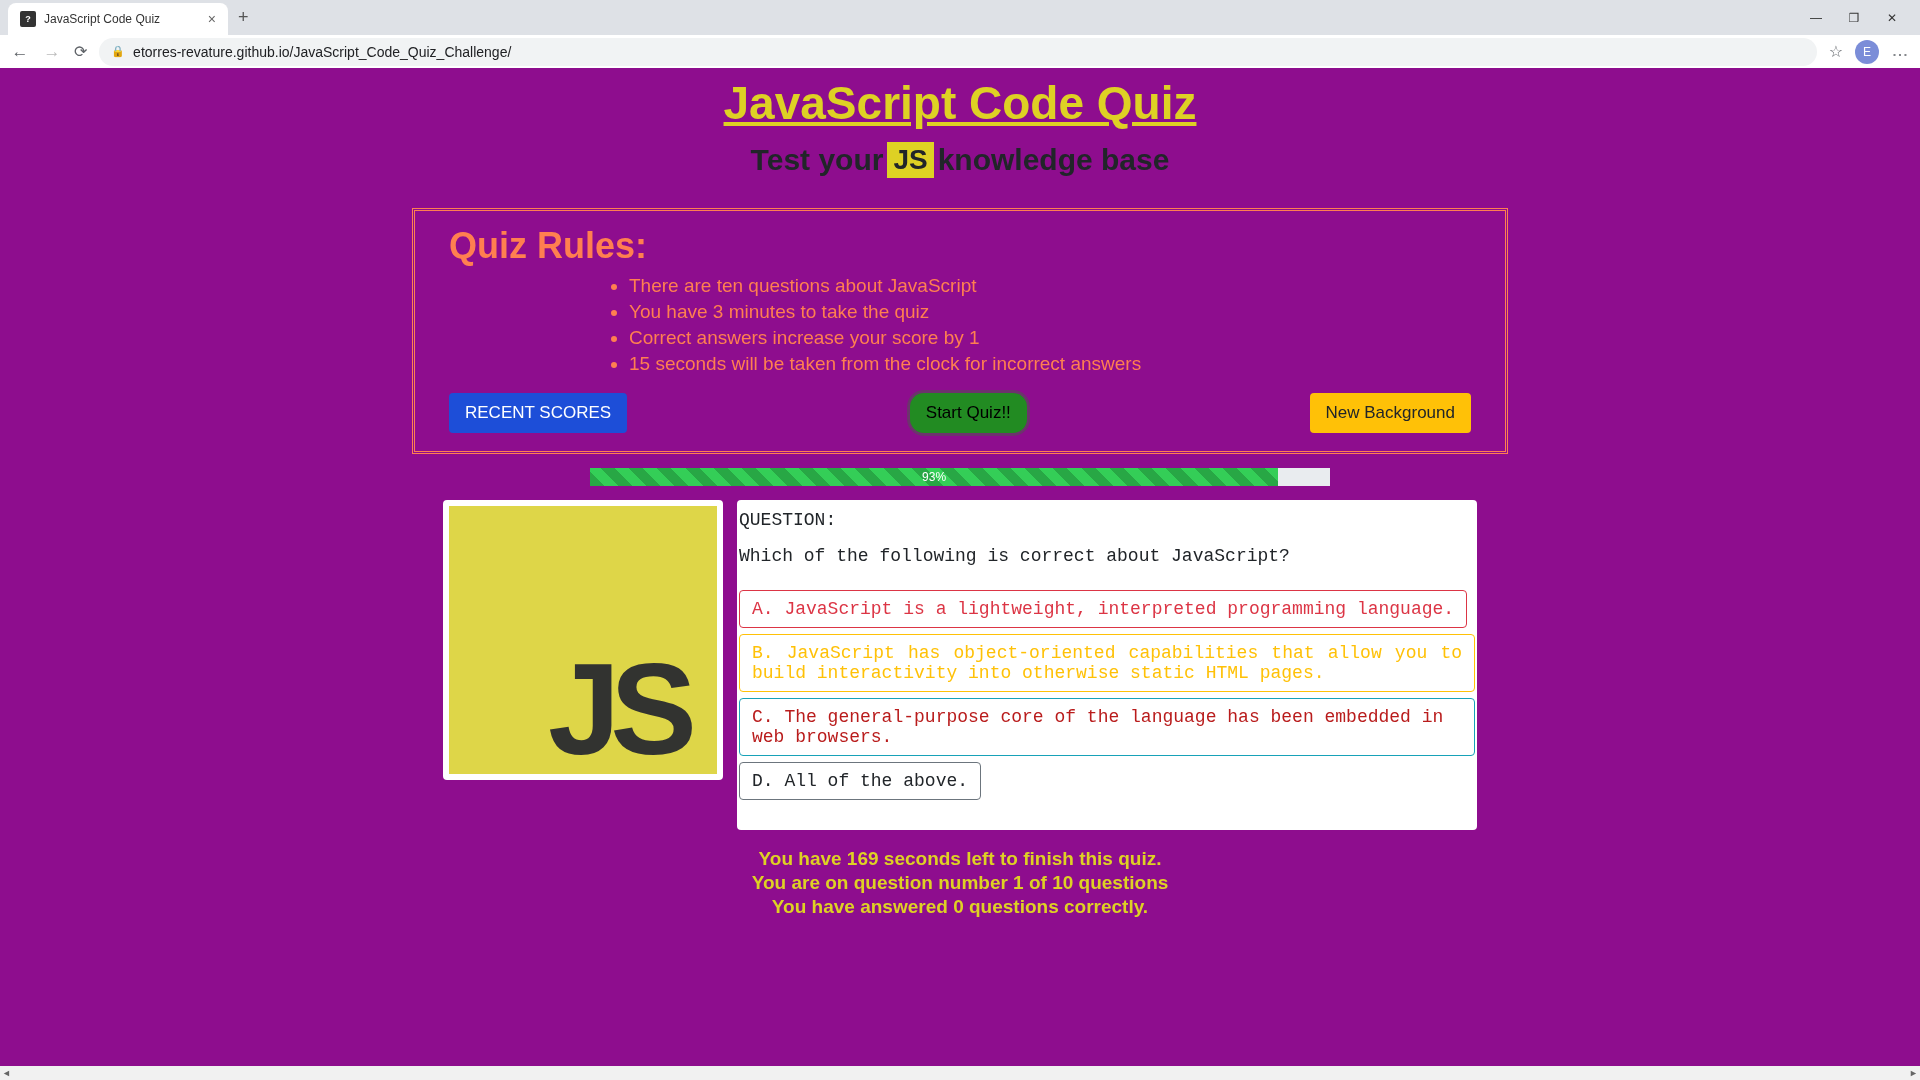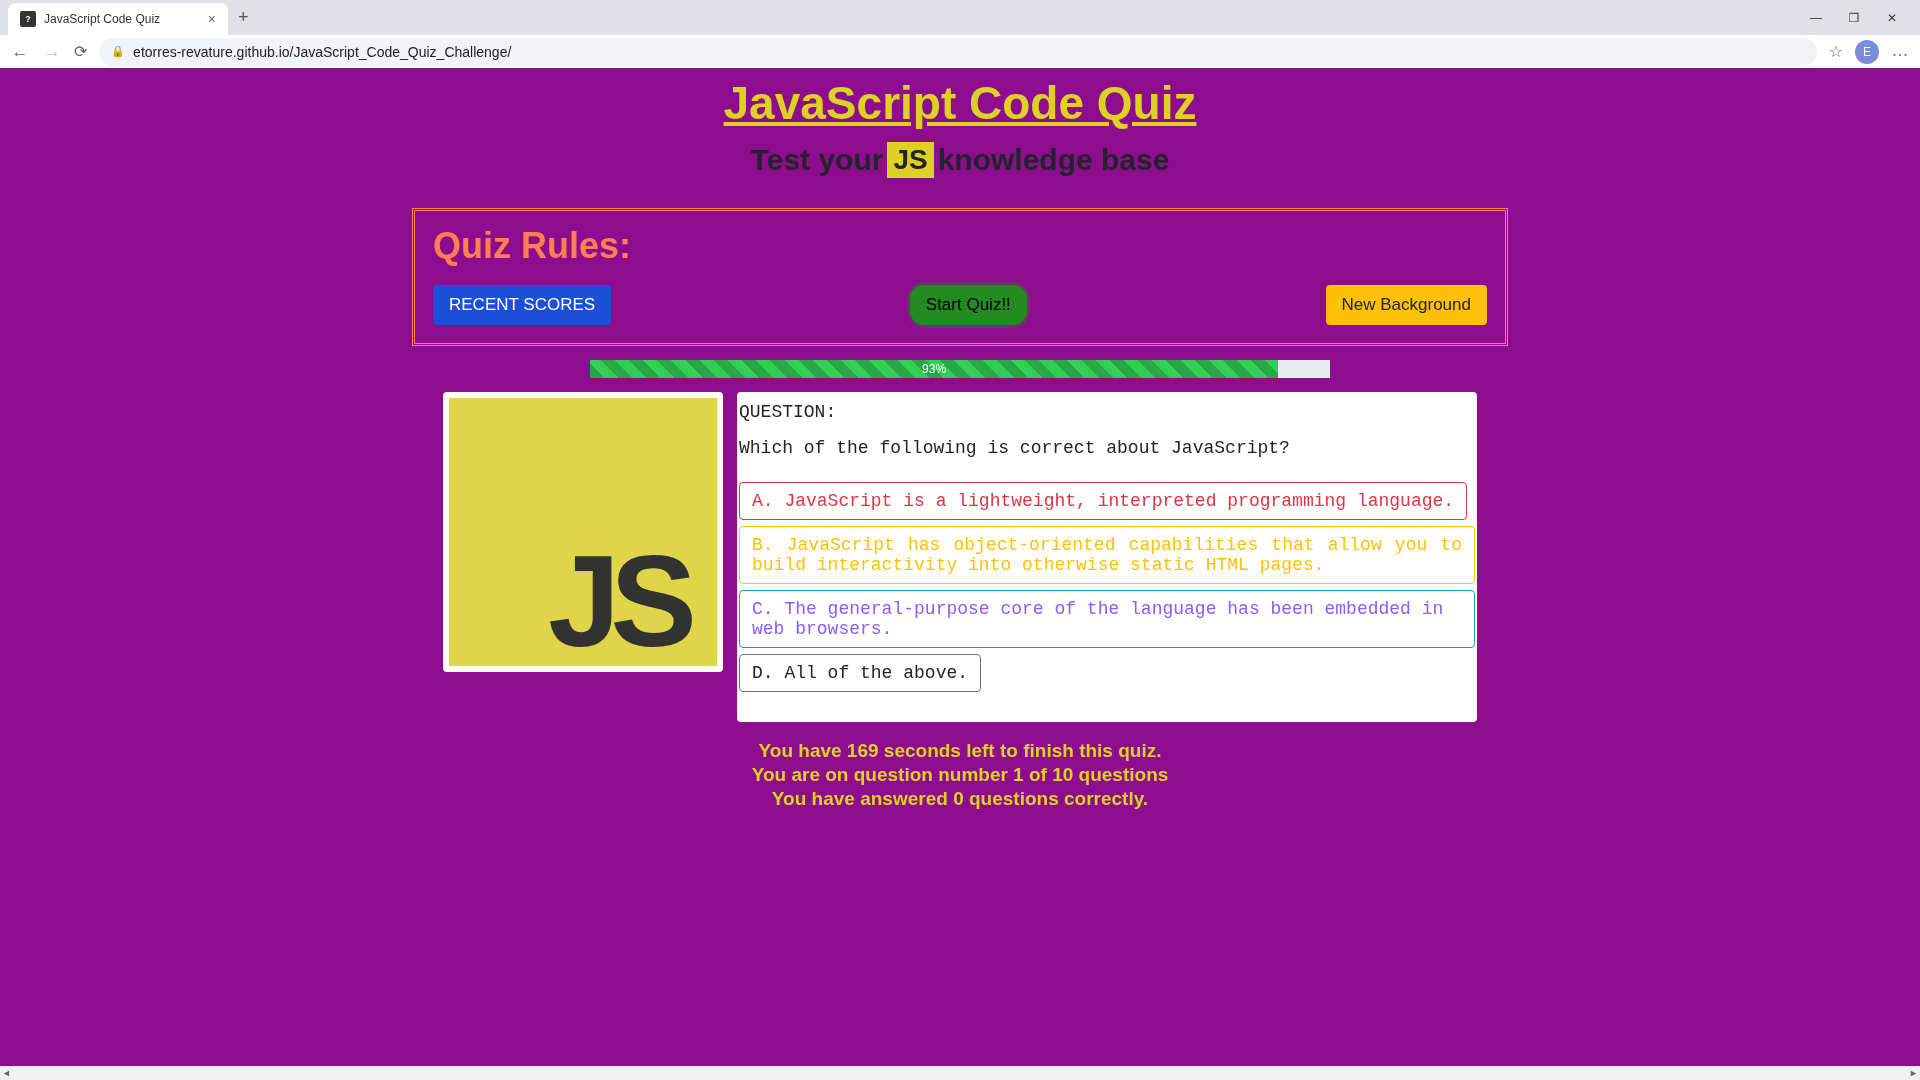--- a/index.html
+++ b/index.html
@@ -189,21 +189,21 @@
       color: #212529;
       padding: 2px 6px;
       font-weight: bold;
       font-size: 28px;
       display: inline-block;
     }
     .rules-box {
       margin: 30px auto 0;
       width: 1096px;
       border: 3px double #ff7f50;
-      padding: 14px 18px 18px;
+      padding: 14px 34px 18px;
       position: relative;
     }
     .rules-title {
       color: #ff7f50;
       font-size: 36px;
       font-weight: bold;
     }
     .rules-list {
       list-style: disc;
       padding-left: 180px;
@@ -314,21 +314,21 @@
       border: 1px solid;
       border-radius: 4px;
       padding: 8px 12px;
       font-size: 18px;
       margin-bottom: 6px;
       cursor: pointer;
       display: inline-block;
     }
     .answer.a { border-color: #dc3545; color: #dc3545; }
     .answer.b { border-color: #ffc107; color: #ffc107; display: block; text-align: justify;}
-    .answer.c { border-color: #17a2b8; color: #8b5cf6; }
+    .answer.c { border-color: #17a2b8; color: #b91c1c; }
     .answer.d { border-color: #6c757d; color: #212529; }
     .status-lines {
       text-align: center;
       margin-top: 18px;
     }
     .status-lines p {
       color: #ded124;
       font-size: 19px;
       font-weight: bold;
       margin-bottom: 2px;
@@ -369,20 +369,26 @@
   <div class="content">
     <h1 class="main-title">JavaScript Code Quiz</h1>
     <div class="subtitle">
       <span>Test your</span>
       <span class="js-badge">JS</span>
       <span>knowledge base</span>
     </div>
 
     <div class="rules-box">
       <div class="rules-title">Quiz Rules:</div>
+      <ul class="rules-list">
+        <li>There are ten questions about JavaScript</li>
+        <li>You have 3 minutes to take the quiz</li>
+        <li>Correct answers increase your score by 1</li>
+        <li>15 seconds will be taken from the clock for incorrect answers</li>
+      </ul>
       <div class="button-row">
         <button class="btn btn-recent">RECENT SCORES</button>
         <button class="btn btn-start">Start Quiz!!</button>
         <button class="btn btn-bg">New Background</button>
       </div>
     </div>
 
     <div class="progress-container">
       <div class="progress-bar" style="width:93%">
         <span>93%</span>

